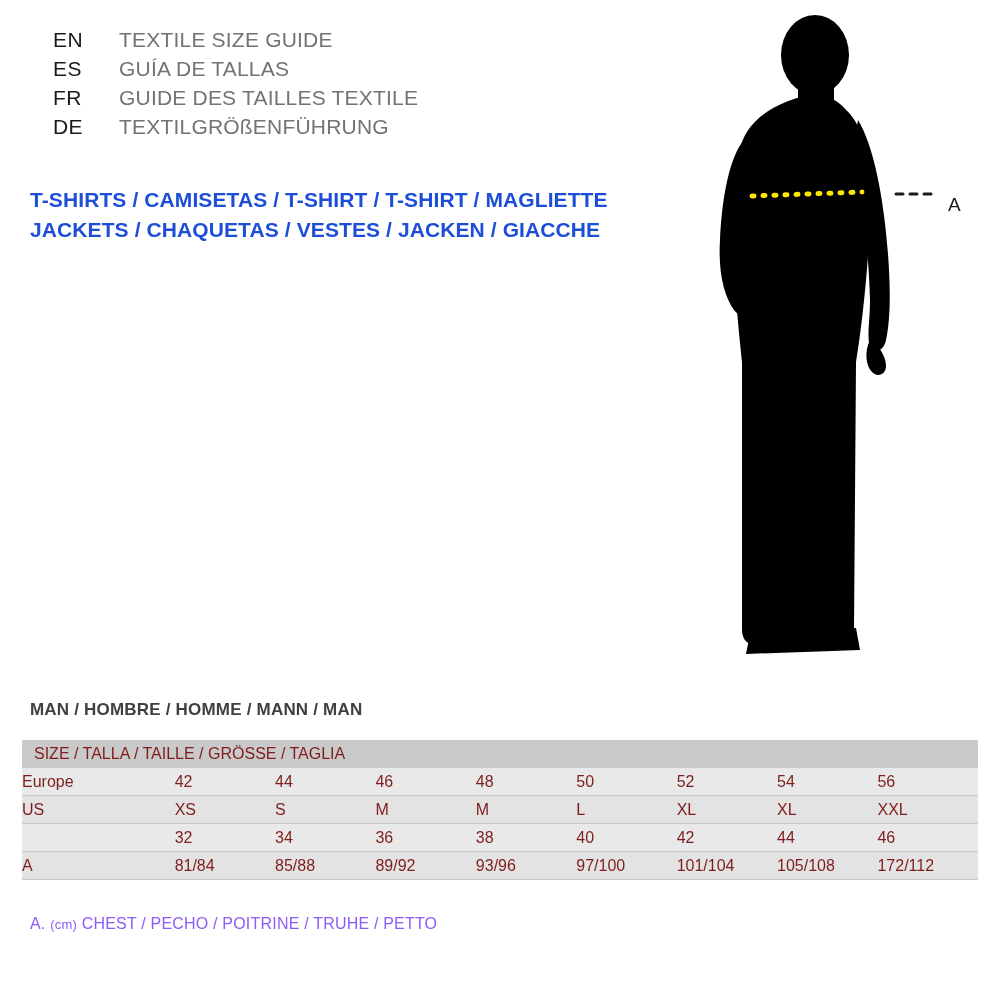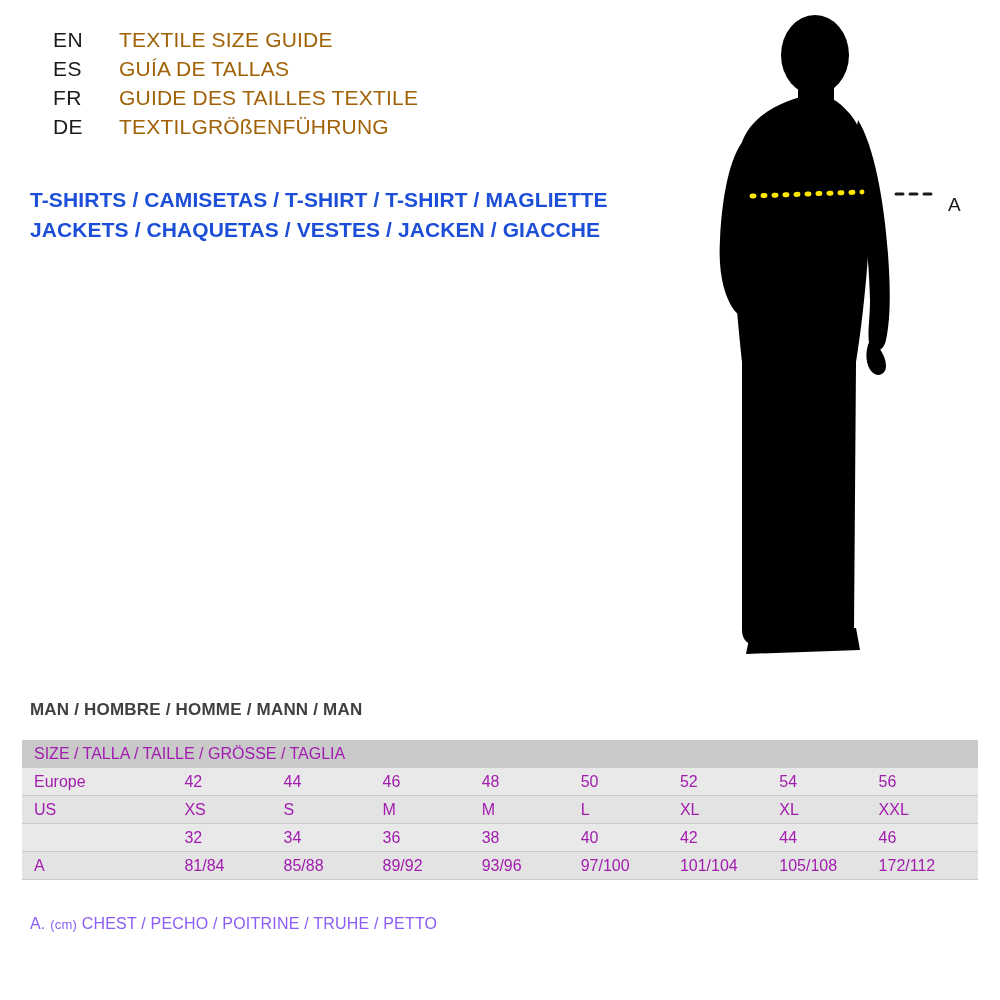--- a/index.html
+++ b/index.html
@@ -31,21 +31,21 @@
   }
   .lang-code {
     width: 66px;
     font-size: 21px;
     letter-spacing: 0.4px;
     color: #1a1a1a;
   }
   .lang-text {
     font-size: 21px;
     letter-spacing: 0.2px;
-    color: #a16207;
+    color: #737373;
     white-space: nowrap;
   }
 
   
   .category-block {
     position: absolute;
     left: 30px;
     top: 185px;
     width: 660px;
   }
@@ -94,39 +94,38 @@
     width: 956px;
     border-collapse: collapse;
     font-size: 16px;
   }
   table.size-table th,
   table.size-table td {
     padding: 0;
     height: 27px;
     text-align: left;
     font-weight: normal;
-    color: #a21caf;
+    color: #7f1d1d;
     border-bottom: 1px solid #c9c9c9;
   }
   table.size-table tr.header-row th {
     background: #c9c9c9;
     font-size: 16px;
     padding-left: 12px;
     border-bottom: 1px solid #c9c9c9;
   }
   table.size-table tbody tr {
     background: #e9e9e9;
   }
   table.size-table tbody tr.alt {
     background: #e3e3e3;
     margin-top: 8px;
   }
   table.size-table td.label-col {
     width: 152px;
-    padding-left: 12px;
   }
   table.size-table td.val {
     width: 100px;
   }
 
   .footnote {
     position: absolute;
     left: 30px;
     top: 915px;
     font-size: 16px;

